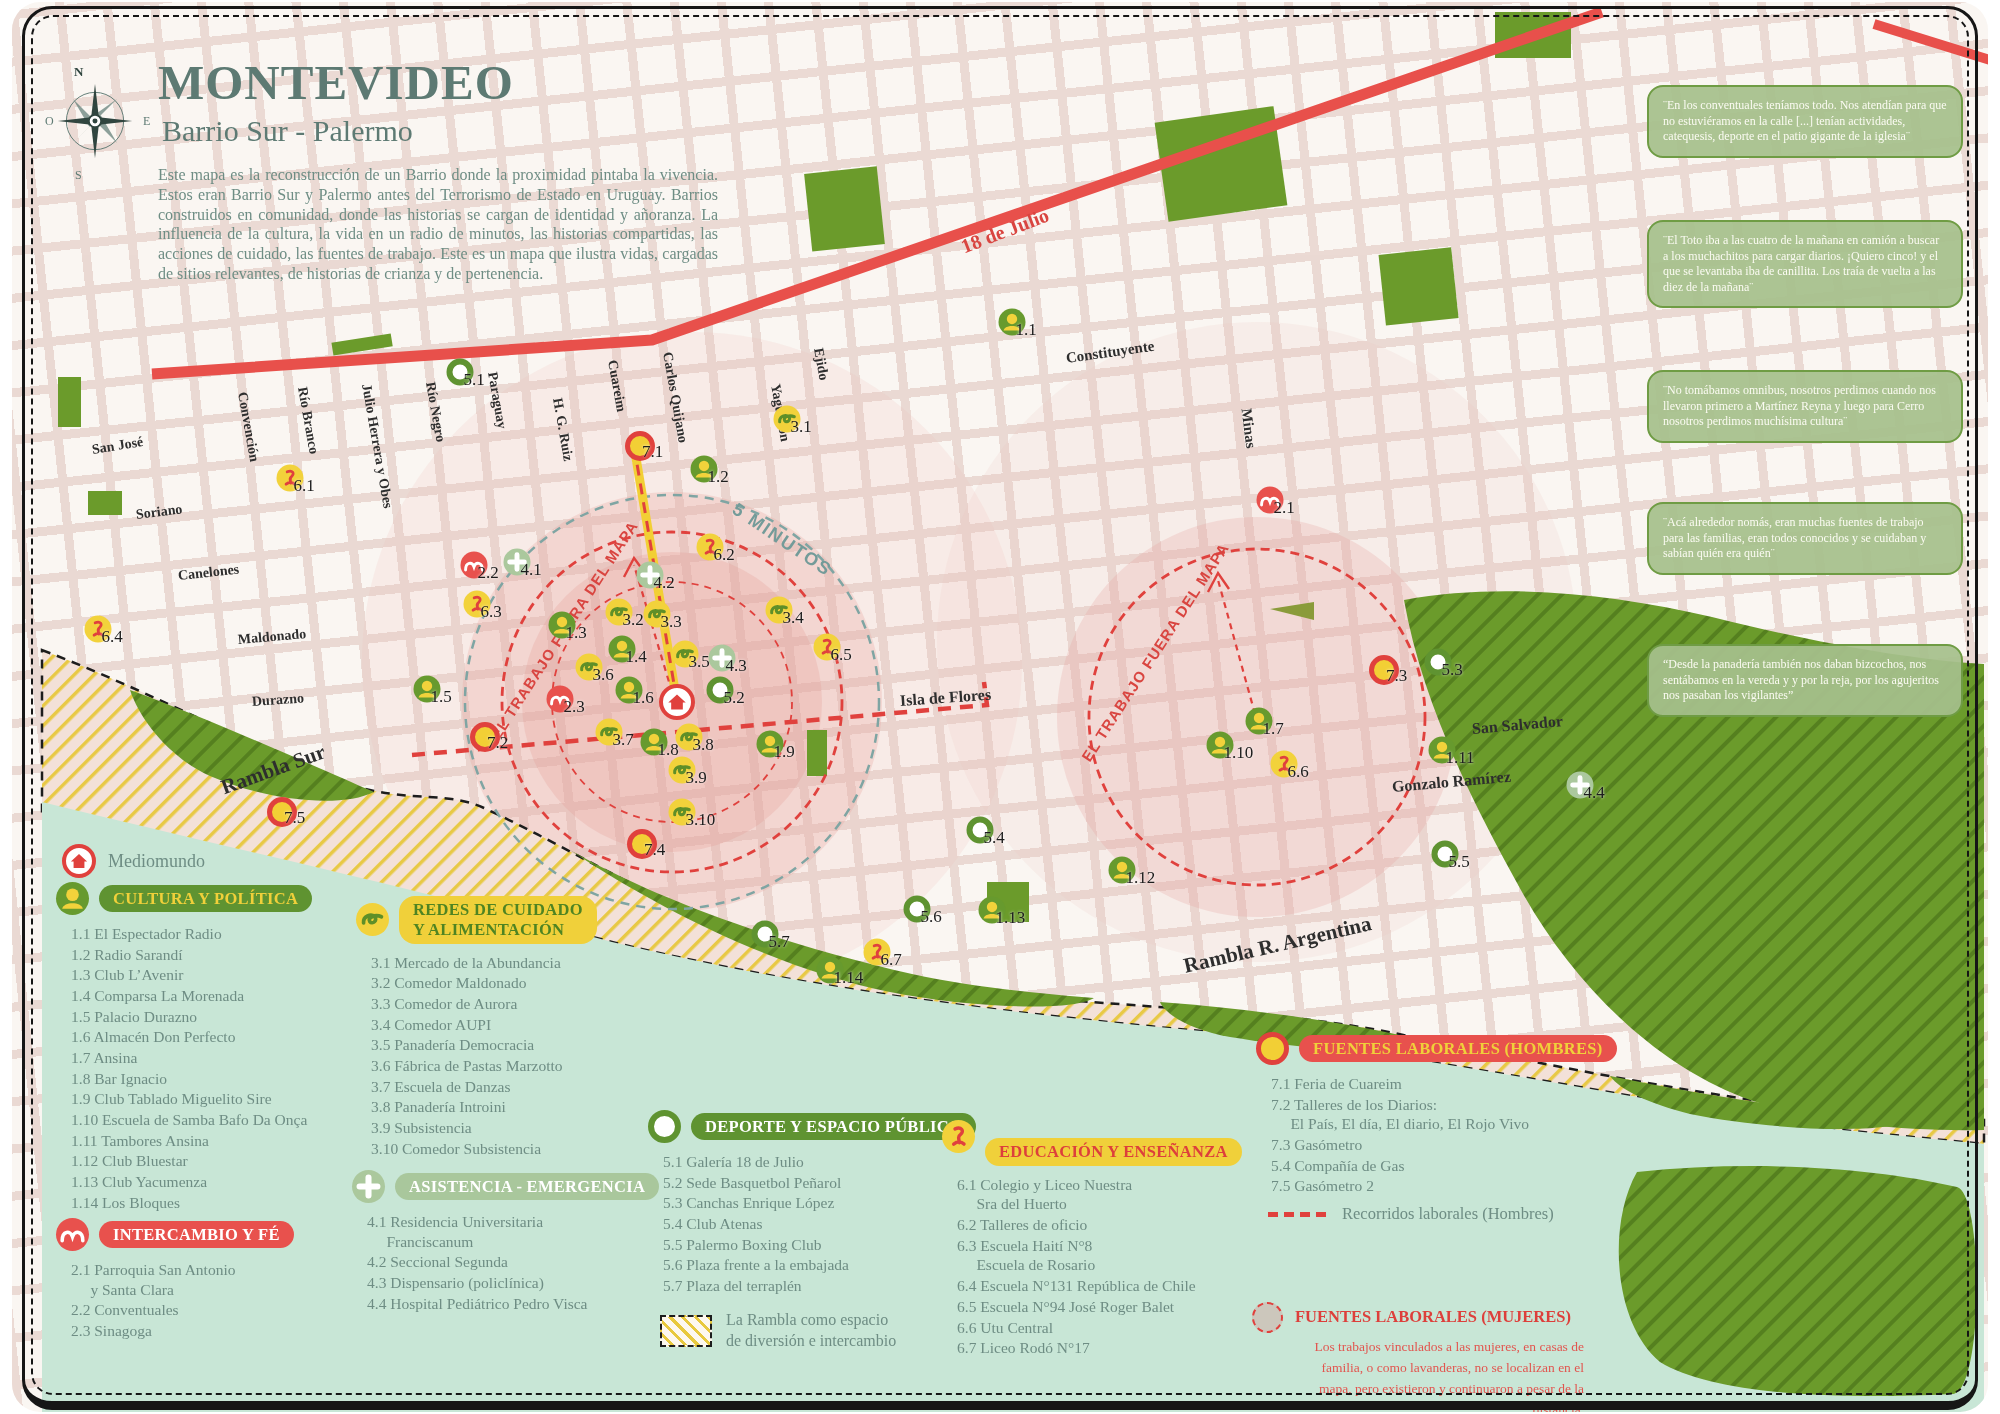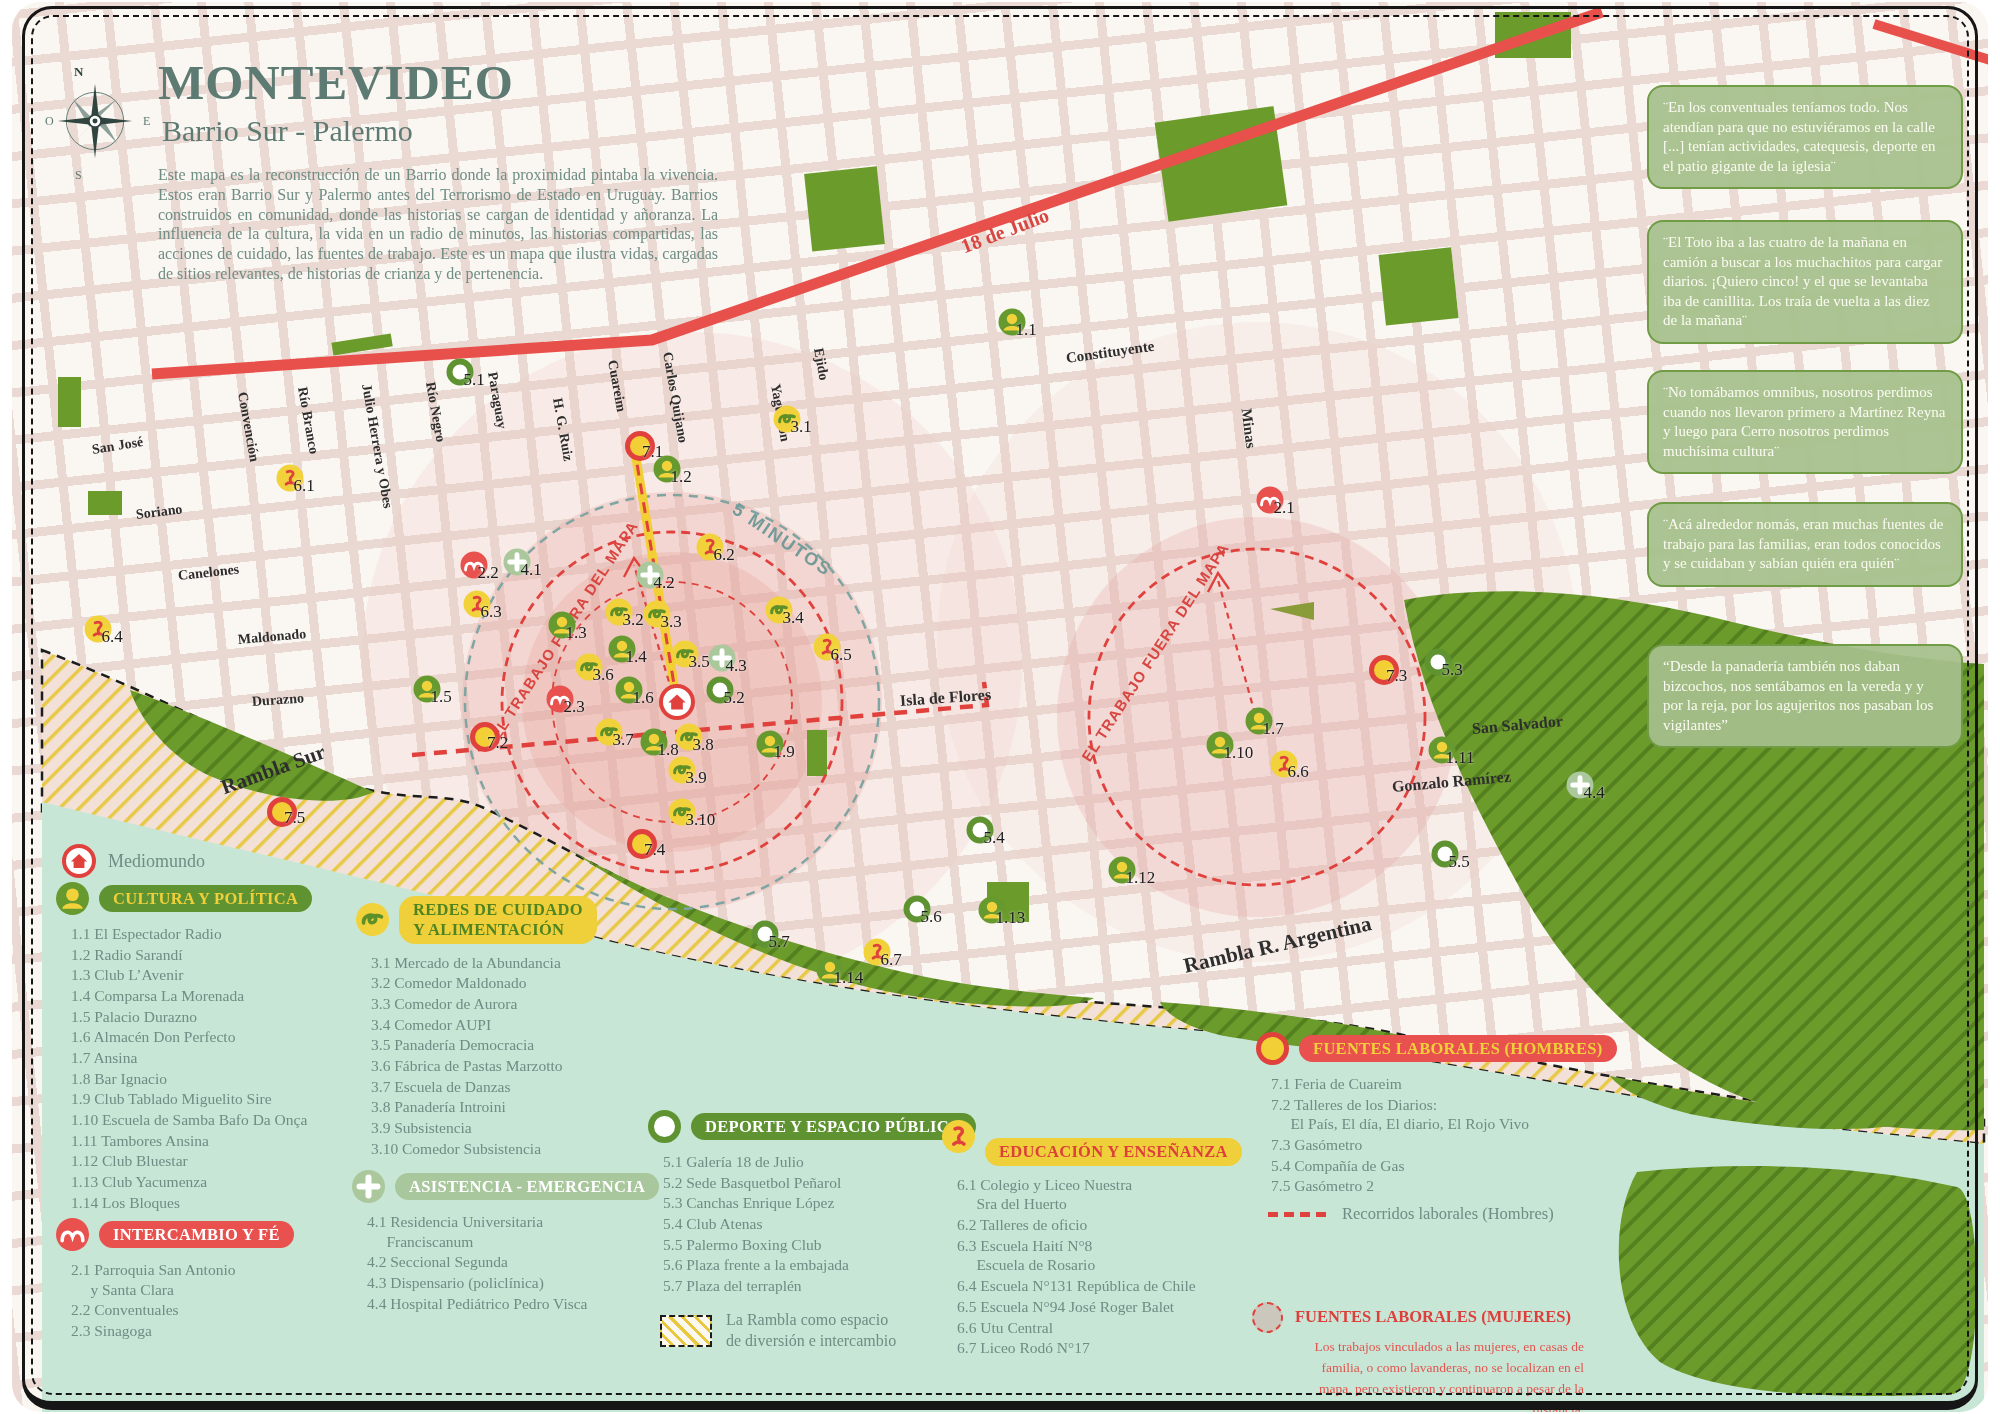--- a/index.html
+++ b/index.html
@@ -15,21 +15,21 @@
   
   #frame{position:absolute;left:22px;top:6px;right:22px;bottom:4px;border:3px solid #161616;border-bottom-width:9px;border-radius:30px;pointer-events:none;z-index:60;}
   #frame:before{content:"";position:absolute;inset:6px;border:2px dashed #161616;border-radius:22px;}
   
   #compass{position:absolute;left:40px;top:76px;width:86px;height:86px;z-index:5;}
   
   #title{position:absolute;left:146px;top:52px;font-size:49px;font-weight:bold;color:#5d7a73;letter-spacing:1px;z-index:5;}
   #subtitle{position:absolute;left:150px;top:112px;font-size:30px;color:#5d7a73;z-index:5;}
   #intro{position:absolute;left:146px;top:163px;width:560px;font-size:16px;line-height:1.24;color:#6e8d84;text-align:justify;z-index:5;}
   
-  .quote{position:absolute;left:1635px;width:316px;box-sizing:border-box;background:rgba(166,191,140,.93);border:2.5px solid #6f9c44;border-radius:16px;color:#fbfbf2;font-size:15px;line-height:1.3;padding:11px 14px;z-index:20;}
+  .quote{position:absolute;left:1635px;width:316px;box-sizing:border-box;background:rgba(166,191,140,.93);border:2.5px solid #6f9c44;border-radius:16px;color:#fbfbf2;font-size:12px;line-height:1.3;padding:11px 14px;z-index:20;}
   
   .street-label{position:absolute;font-weight:bold;color:#2e2e2e;white-space:nowrap;transform-origin:left center;z-index:8;}
   
   .annot{position:absolute;font-weight:bold;white-space:nowrap;transform-origin:center;z-index:9;font-family:"Liberation Sans",sans-serif;}
   
   .marker{position:absolute;transform:translate(-50%,-50%);z-index:12;}
   .mk{display:flex;align-items:center;justify-content:center;border-radius:50%;box-sizing:border-box;width:27px;height:27px;}
   .mk svg{width:100%;height:100%;display:block;}
   .mk-cultura{background:#679a2e;}
   .mk-intercambio{background:#e8514d;}
@@ -199,21 +199,21 @@
   <div id="markers">
       <div class="marker" style="left: 1000px; top: 320px;">
         <span class="mk mk-cultura" style="width: 27px; height: 27px;">
           <svg viewBox="0 0 24 24">
             <circle cx="12" cy="9.3" r="4.6" fill="#f2d23b"></circle>
             <path d="M4.5 19.5 C5.5 14.2 18.5 14.2 19.5 19.5 Z" fill="#f2d23b"></path>
           </svg>
         </span>
         <span class="mk-label">1.1</span>
       </div>
-      <div class="marker" style="left: 655px; top: 467px;">
+      <div class="marker" style="left: 692px; top: 467px;">
         <span class="mk mk-cultura" style="width: 27px; height: 27px;">
           <svg viewBox="0 0 24 24">
             <circle cx="12" cy="9.3" r="4.6" fill="#f2d23b"></circle>
             <path d="M4.5 19.5 C5.5 14.2 18.5 14.2 19.5 19.5 Z" fill="#f2d23b"></path>
           </svg>
         </span>
         <span class="mk-label">1.2</span>
       </div>
       <div class="marker" style="left: 550px; top: 623px;">
         <span class="mk mk-cultura" style="width: 27px; height: 27px;">

